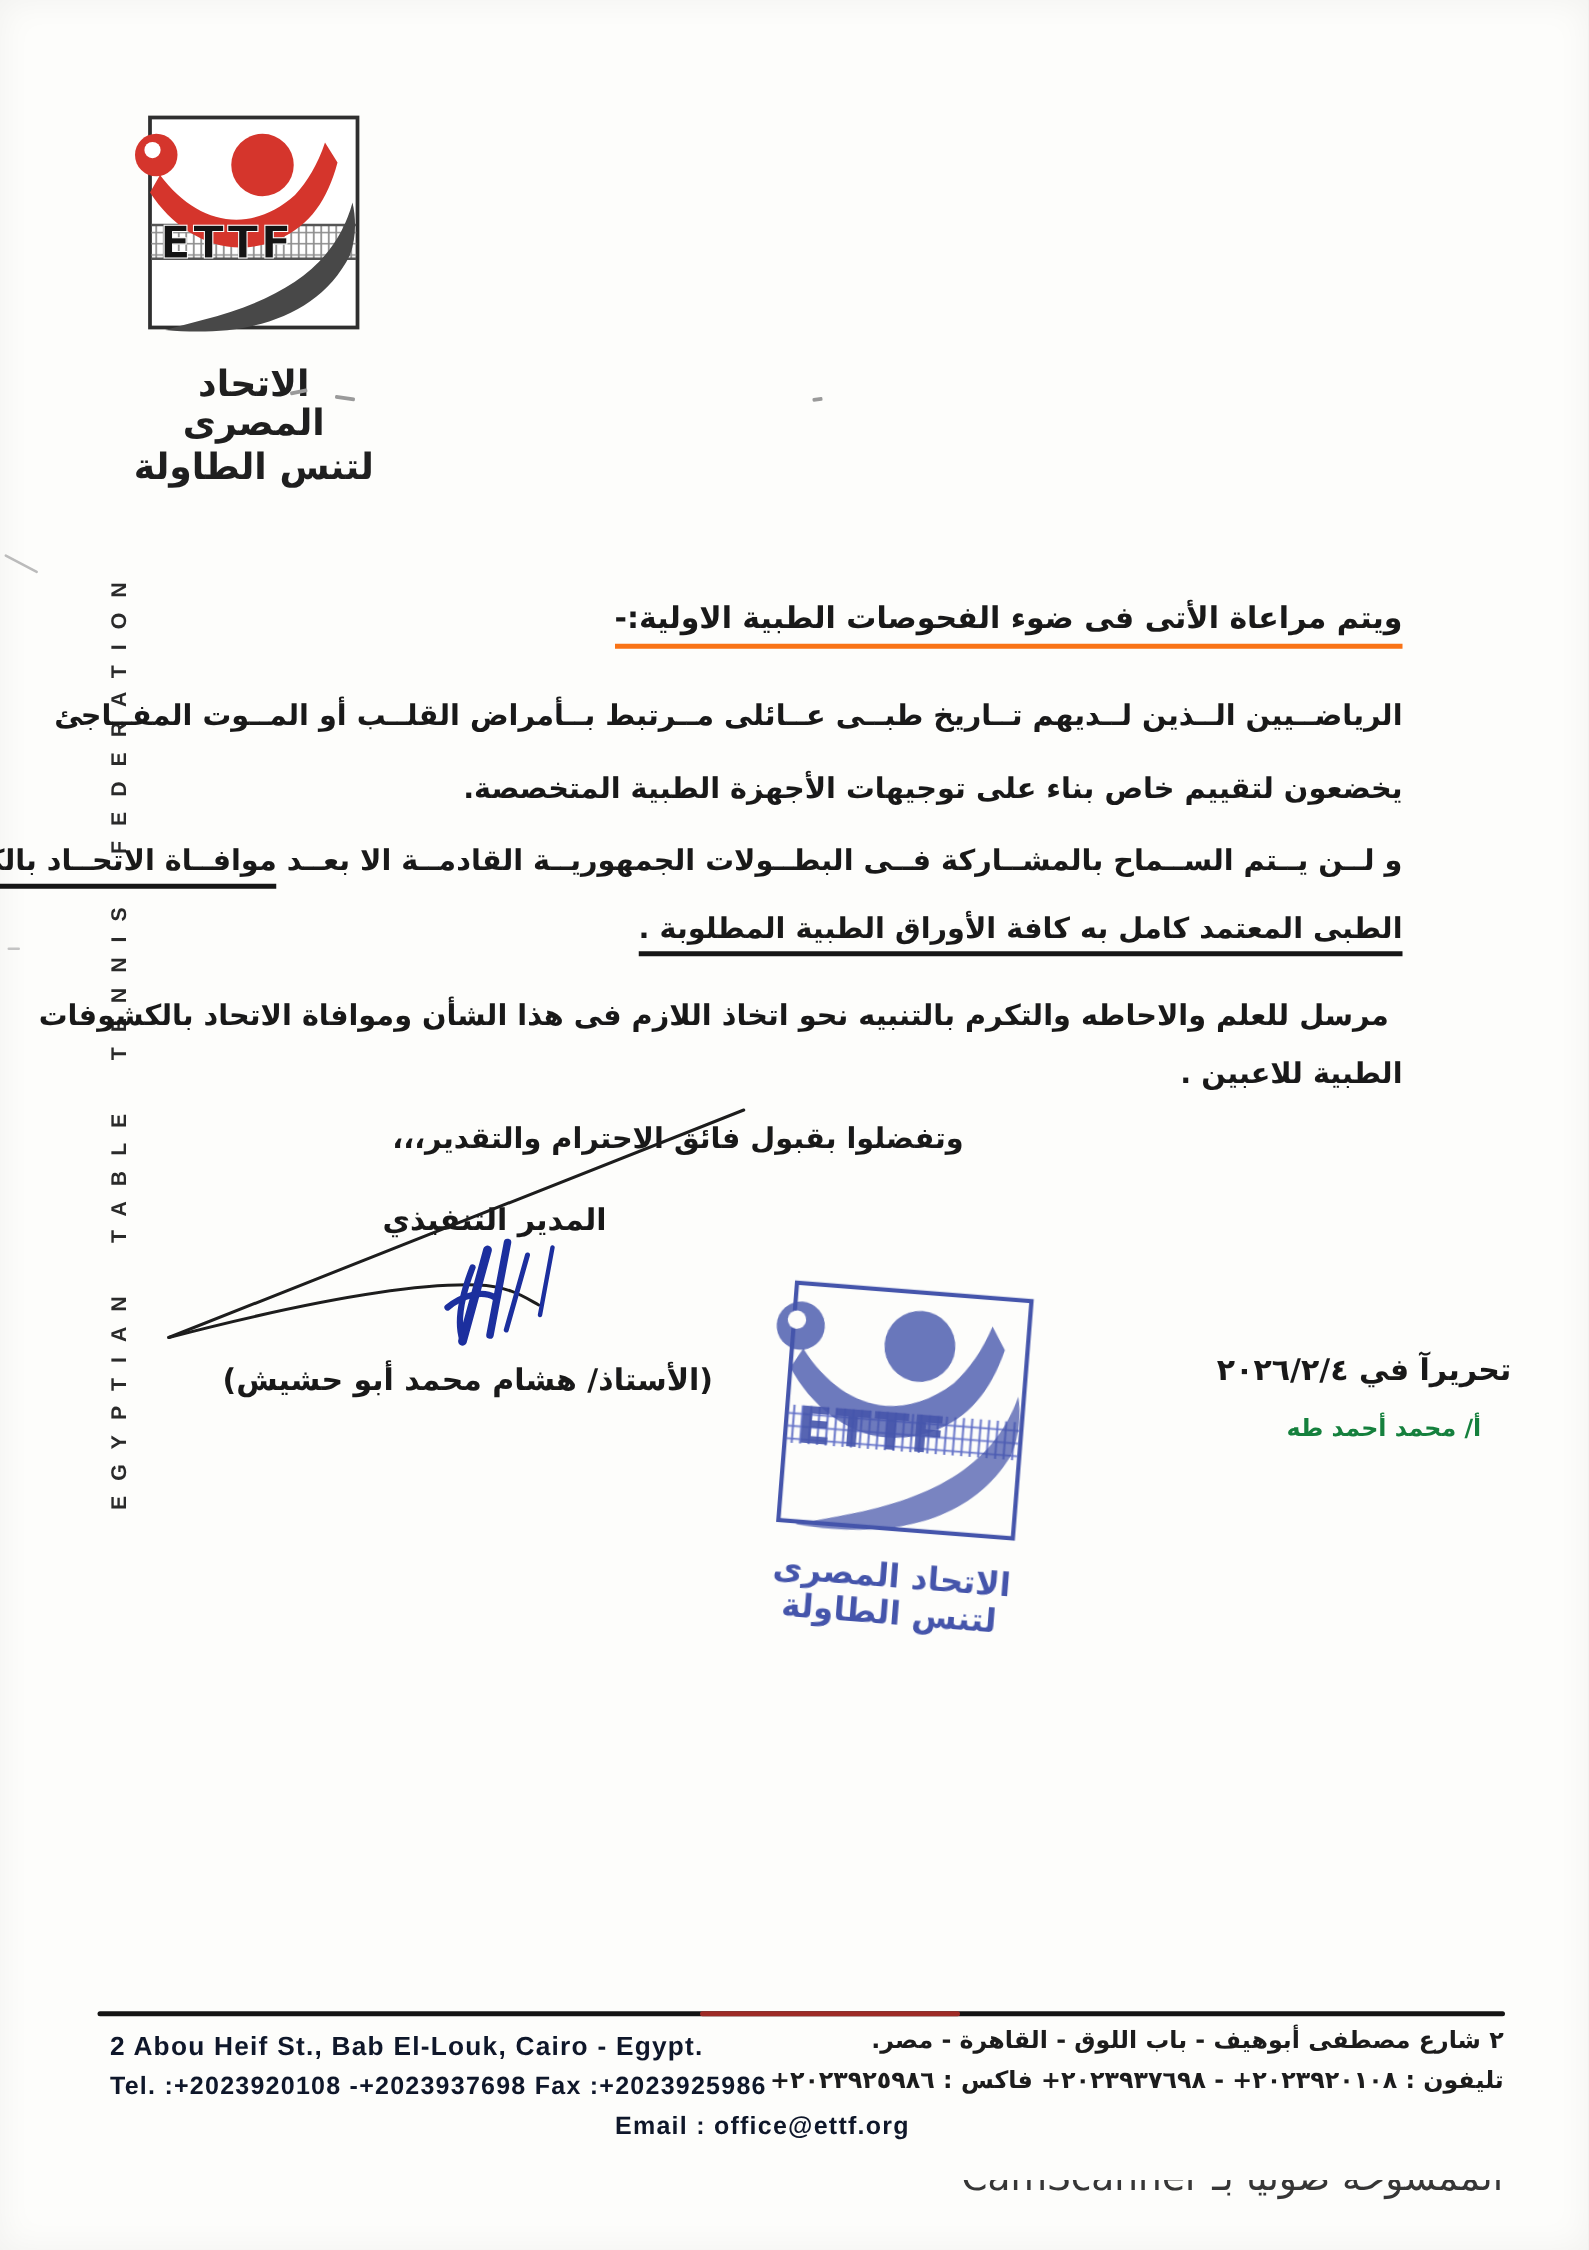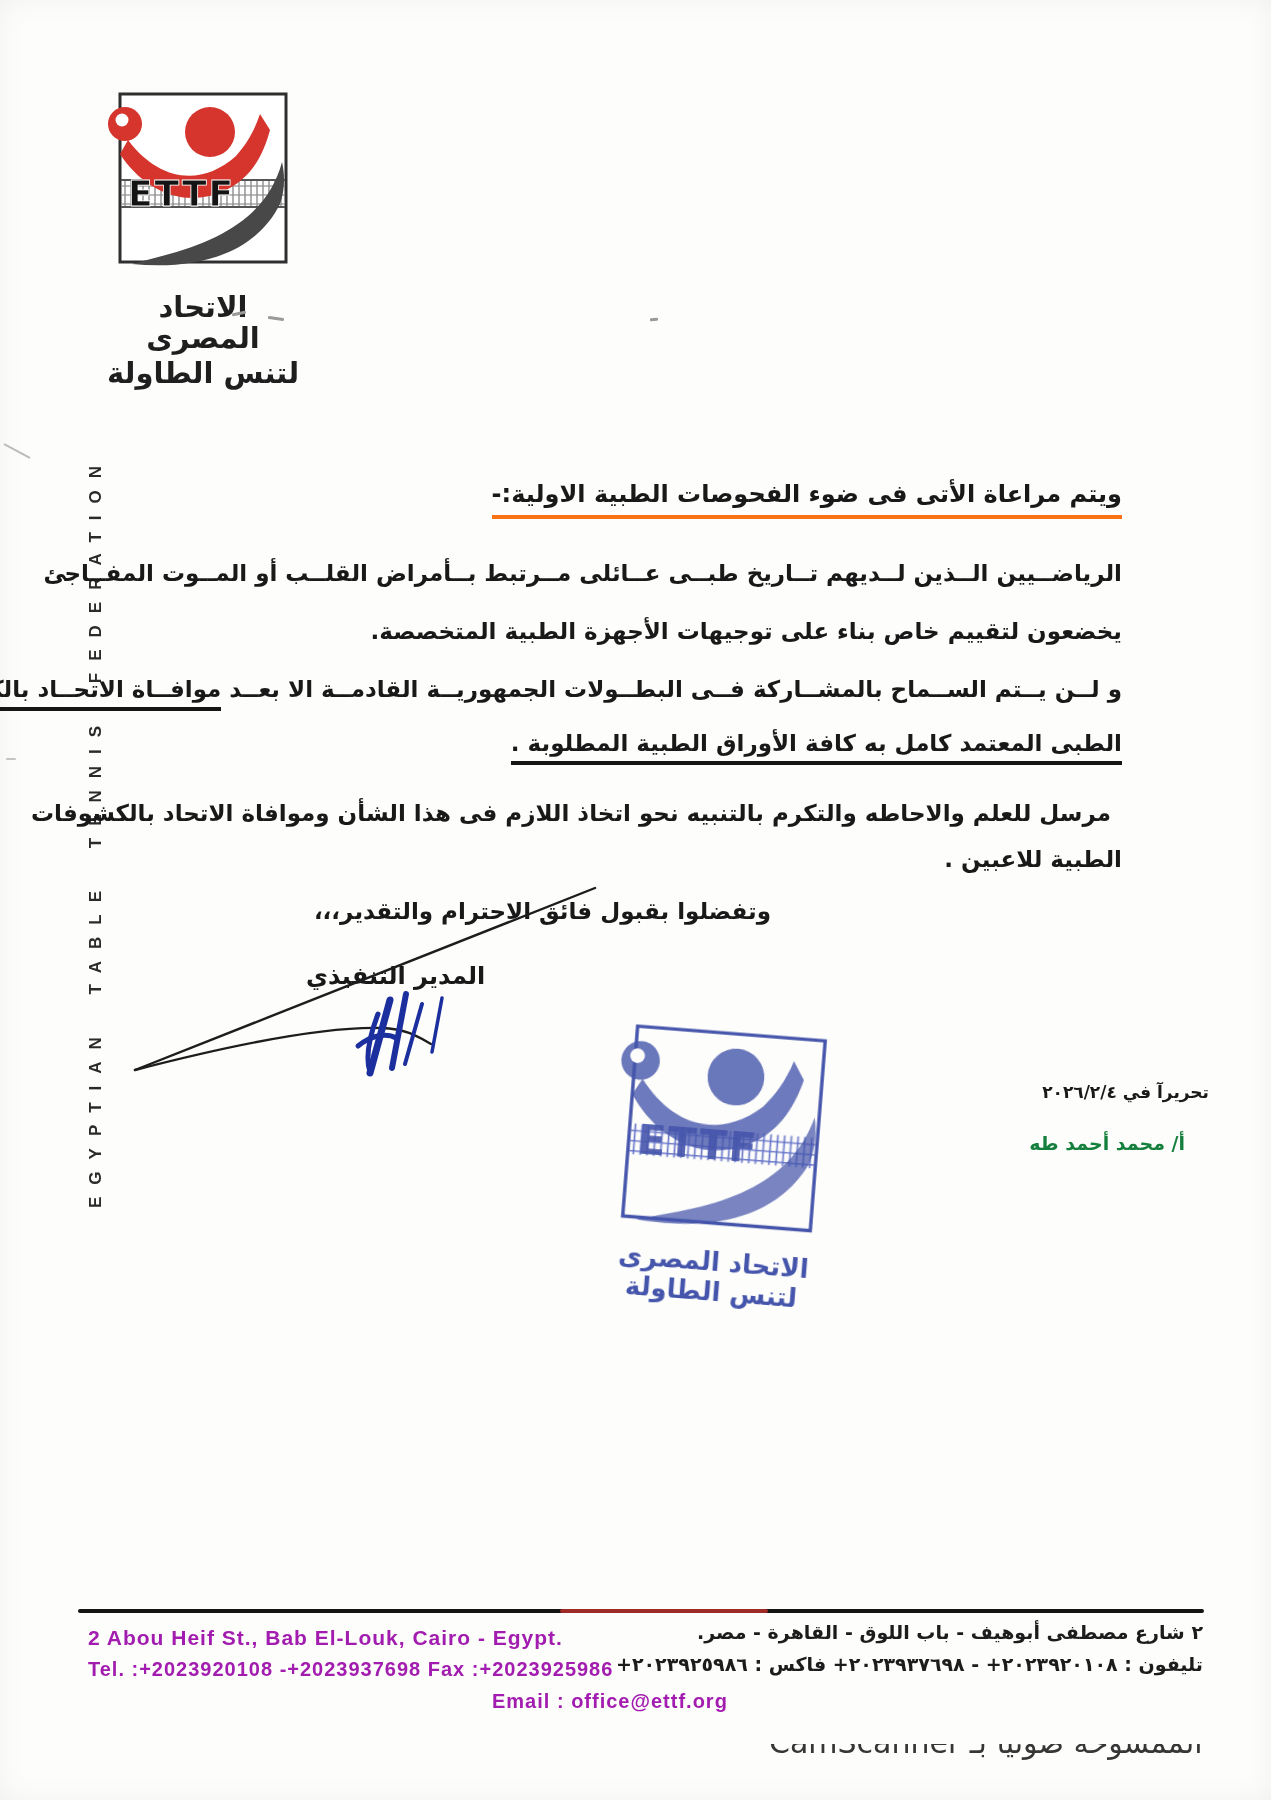--- a/index.html
+++ b/index.html
@@ -38,33 +38,33 @@
     font-weight:bold;color:#191919;
     font-size:23px;
   }
   .heading{font-size:24px;border-bottom:4px solid #f97316;padding-bottom:7px;}
   .uline{border-bottom:4px solid #161616;padding-bottom:5px;}
   
   .sig-title{position:absolute;left:306px;top:962px;direction:rtl;font-weight:bold;font-size:24px;color:#191919;white-space:nowrap;}
   .sig-name{position:absolute;left:178px;top:1090px;direction:rtl;font-weight:bold;font-size:24px;color:#191919;white-space:nowrap;}
   .sig-svg{position:absolute;left:90px;top:868px;}
   
-  .date-line{position:absolute;right:62px;top:1082px;direction:rtl;font-weight:bold;font-size:17px;color:#191919;white-space:nowrap;}
+  .date-line{position:absolute;right:62px;top:1082px;direction:rtl;font-weight:bold;font-size:24px;color:#191919;white-space:nowrap;}
   .signer-line{position:absolute;right:86px;top:1132px;direction:rtl;font-weight:bold;font-size:19px;color:#15803d;white-space:nowrap;}
   
   .stamp{
     position:absolute;left:602px;top:1026px;width:238px;
     transform:rotate(4.5deg);
     opacity:.88;filter:blur(.35px);
   }
   .stamp .org-name{color:#2c3ea0;font-size:26px;line-height:28px;margin-top:2px;}
   
   .rule{position:absolute;left:78px;top:1609px;width:1126px;height:4px;background:#141414;border-radius:2px;}
   .rule-red{position:absolute;left:482px;top:0;width:208px;height:4px;background:#9e2b26;border-radius:2px;}
-  .foot-en{position:absolute;left:88px;font-family:"Liberation Sans",sans-serif;font-weight:bold;color:#a21caf;letter-spacing:1px;white-space:nowrap;}
+  .foot-en{position:absolute;left:88px;font-family:"Liberation Sans",sans-serif;font-weight:bold;color:#0f172a;letter-spacing:1px;white-space:nowrap;}
   .foot-en1{top:1626px;font-size:21px;}
   .foot-en2{top:1658px;font-size:20px;}
   .foot-en3{top:1690px;left:492px;font-size:20px;}
   .foot-ar{position:absolute;right:68px;direction:rtl;font-weight:bold;color:#1c1c1c;white-space:nowrap;}
   .foot-ar1{top:1621px;font-size:19px;text-align:center;}
   .foot-ar2{top:1653px;font-size:19px;}
   
   .watermark{
     position:absolute;right:2px;top:1744px;width:500px;height:28px;
     overflow:hidden;
@@ -126,20 +126,21 @@
   <div class="ar-line" style="top:730px">
     <span class="uline">الطبى المعتمد كامل به كافة الأوراق الطبية المطلوبة .</span>
   </div>
 
   <div class="ar-line" style="top:800px;right:160px">مرسل للعلم والاحاطه والتكرم بالتنبيه نحو اتخاذ اللازم فى هذا الشأن وموافاة الاتحاد بالكشوفات</div>
   <div class="ar-line" style="top:846px">الطبية للاعبين .</div>
 
   <div class="ar-line" style="top:898px;right:500px">وتفضلوا بقبول فائق الاحترام والتقدير،،،</div>
 
   <div class="sig-title">المدير التنفيذي</div>
+  <div class="sig-name">(الأستاذ/ هشام محمد أبو حشيش)</div>
 
   <svg class="sig-svg" width="560" height="230" viewBox="0 0 560 230">
 
     <path d="M45,202 L505,20" stroke="#1d1d1d" stroke-width="2.4" fill="none" stroke-linecap="round"></path>
 
     <path d="M45,202 C130,180 230,158 292,160 C318,161 330,170 341,176" stroke="#1d1d1d" stroke-width="2.4" fill="none" stroke-linecap="round"></path>
 
     <g stroke="#1c2f9e" fill="none" stroke-linecap="round">
       <path d="M300,132 L280,205" stroke-width="7"></path>
       <path d="M288,146 C278,172 276,192 280,204" stroke-width="5"></path>

